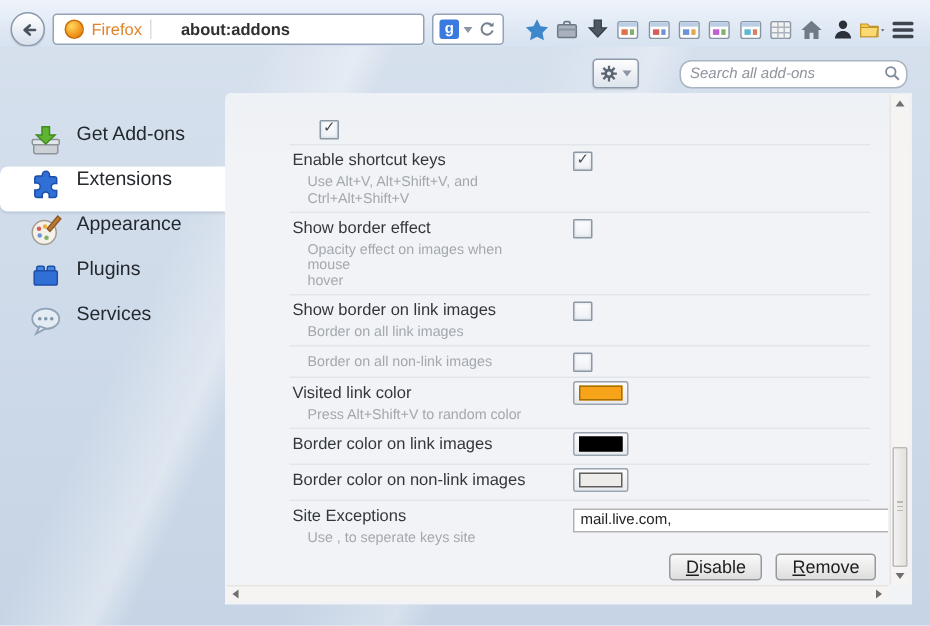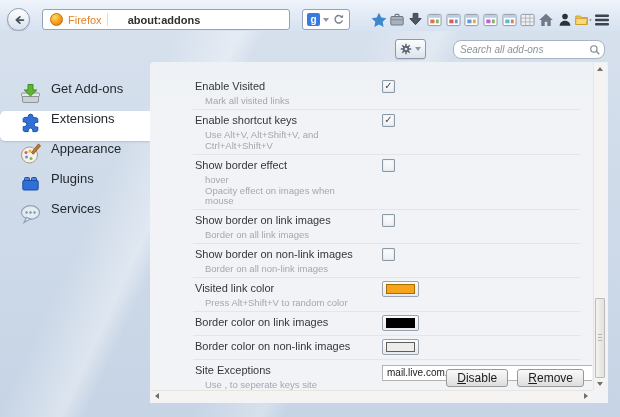--- a/index.html
+++ b/index.html
@@ -8,21 +8,21 @@
     font-family:"Liberation Sans", sans-serif;
     -webkit-font-smoothing:antialiased;
   }
   .window { position:relative; width:620px; height:417px; background:#ccd8e7; overflow:hidden; }
 
   
   .navbar {
     position:absolute; top:0; left:0; right:0; height:40px; box-sizing:border-box;
     background:linear-gradient(#eff4fb 0%, #dde7f3 55%, #d2dfee 100%);
     border-bottom:1px solid #b9c6d8;
-    display:flex; align-items:center; padding:0 7px; gap:12px;
+    display:flex; align-items:center; padding:0 7px; gap:5px;
   }
   .back-btn {
     width:23px; height:23px; border-radius:50%; flex:0 0 auto;
     border:1px solid #8c9ab0; background:linear-gradient(#ffffff,#d9e1ec);
     display:flex; align-items:center; justify-content:center; padding:0; cursor:pointer;
     box-shadow:0 1px 1px rgba(0,0,0,.15);
   }
   .urlbar {
     height:21px; width:248px; box-sizing:border-box; background:#fff;
     border:1px solid #95a3b8; border-radius:3px;
@@ -369,68 +369,61 @@
               <circle cx="15.5" cy="10.5" r="1.2" fill="#7f96ad"></circle>
             </svg>
           </span>
           <span>Services</span>
         </div>
       </div>
 
     <div class="panel">
       <div class="rows" id="rows">
           <div class="row">
-            <div>
-              <div class="row-label">Enable Visited</div>
-              <div class="row-desc">
-                <div>Mark all visited links</div>
-              </div>
-            </div>
             <div class="row-control">
               <span class="checkbox checked"></span>
             </div>
           </div>
           <div class="row">
             <div>
               <div class="row-label">Enable shortcut keys</div>
               <div class="row-desc">
                 <div>Use Alt+V, Alt+Shift+V, and</div>
                 <div>Ctrl+Alt+Shift+V</div>
               </div>
             </div>
             <div class="row-control">
               <span class="checkbox checked"></span>
             </div>
           </div>
           <div class="row">
             <div>
               <div class="row-label">Show border effect</div>
               <div class="row-desc">
+                <div>Opacity effect on images when mouse</div>
                 <div>hover</div>
-                <div>Opacity effect on images when mouse</div>
               </div>
             </div>
             <div class="row-control">
               <span class="checkbox"></span>
             </div>
           </div>
           <div class="row">
             <div>
               <div class="row-label">Show border on link images</div>
               <div class="row-desc">
                 <div>Border on all link images</div>
               </div>
             </div>
             <div class="row-control">
               <span class="checkbox"></span>
             </div>
           </div>
           <div class="row">
             <div>
-              <div class="row-label">Show border on non-link images</div>
               <div class="row-desc">
                 <div>Border on all non-link images</div>
               </div>
             </div>
             <div class="row-control">
               <span class="checkbox"></span>
             </div>
           </div>
           <div class="row">
             <div>

